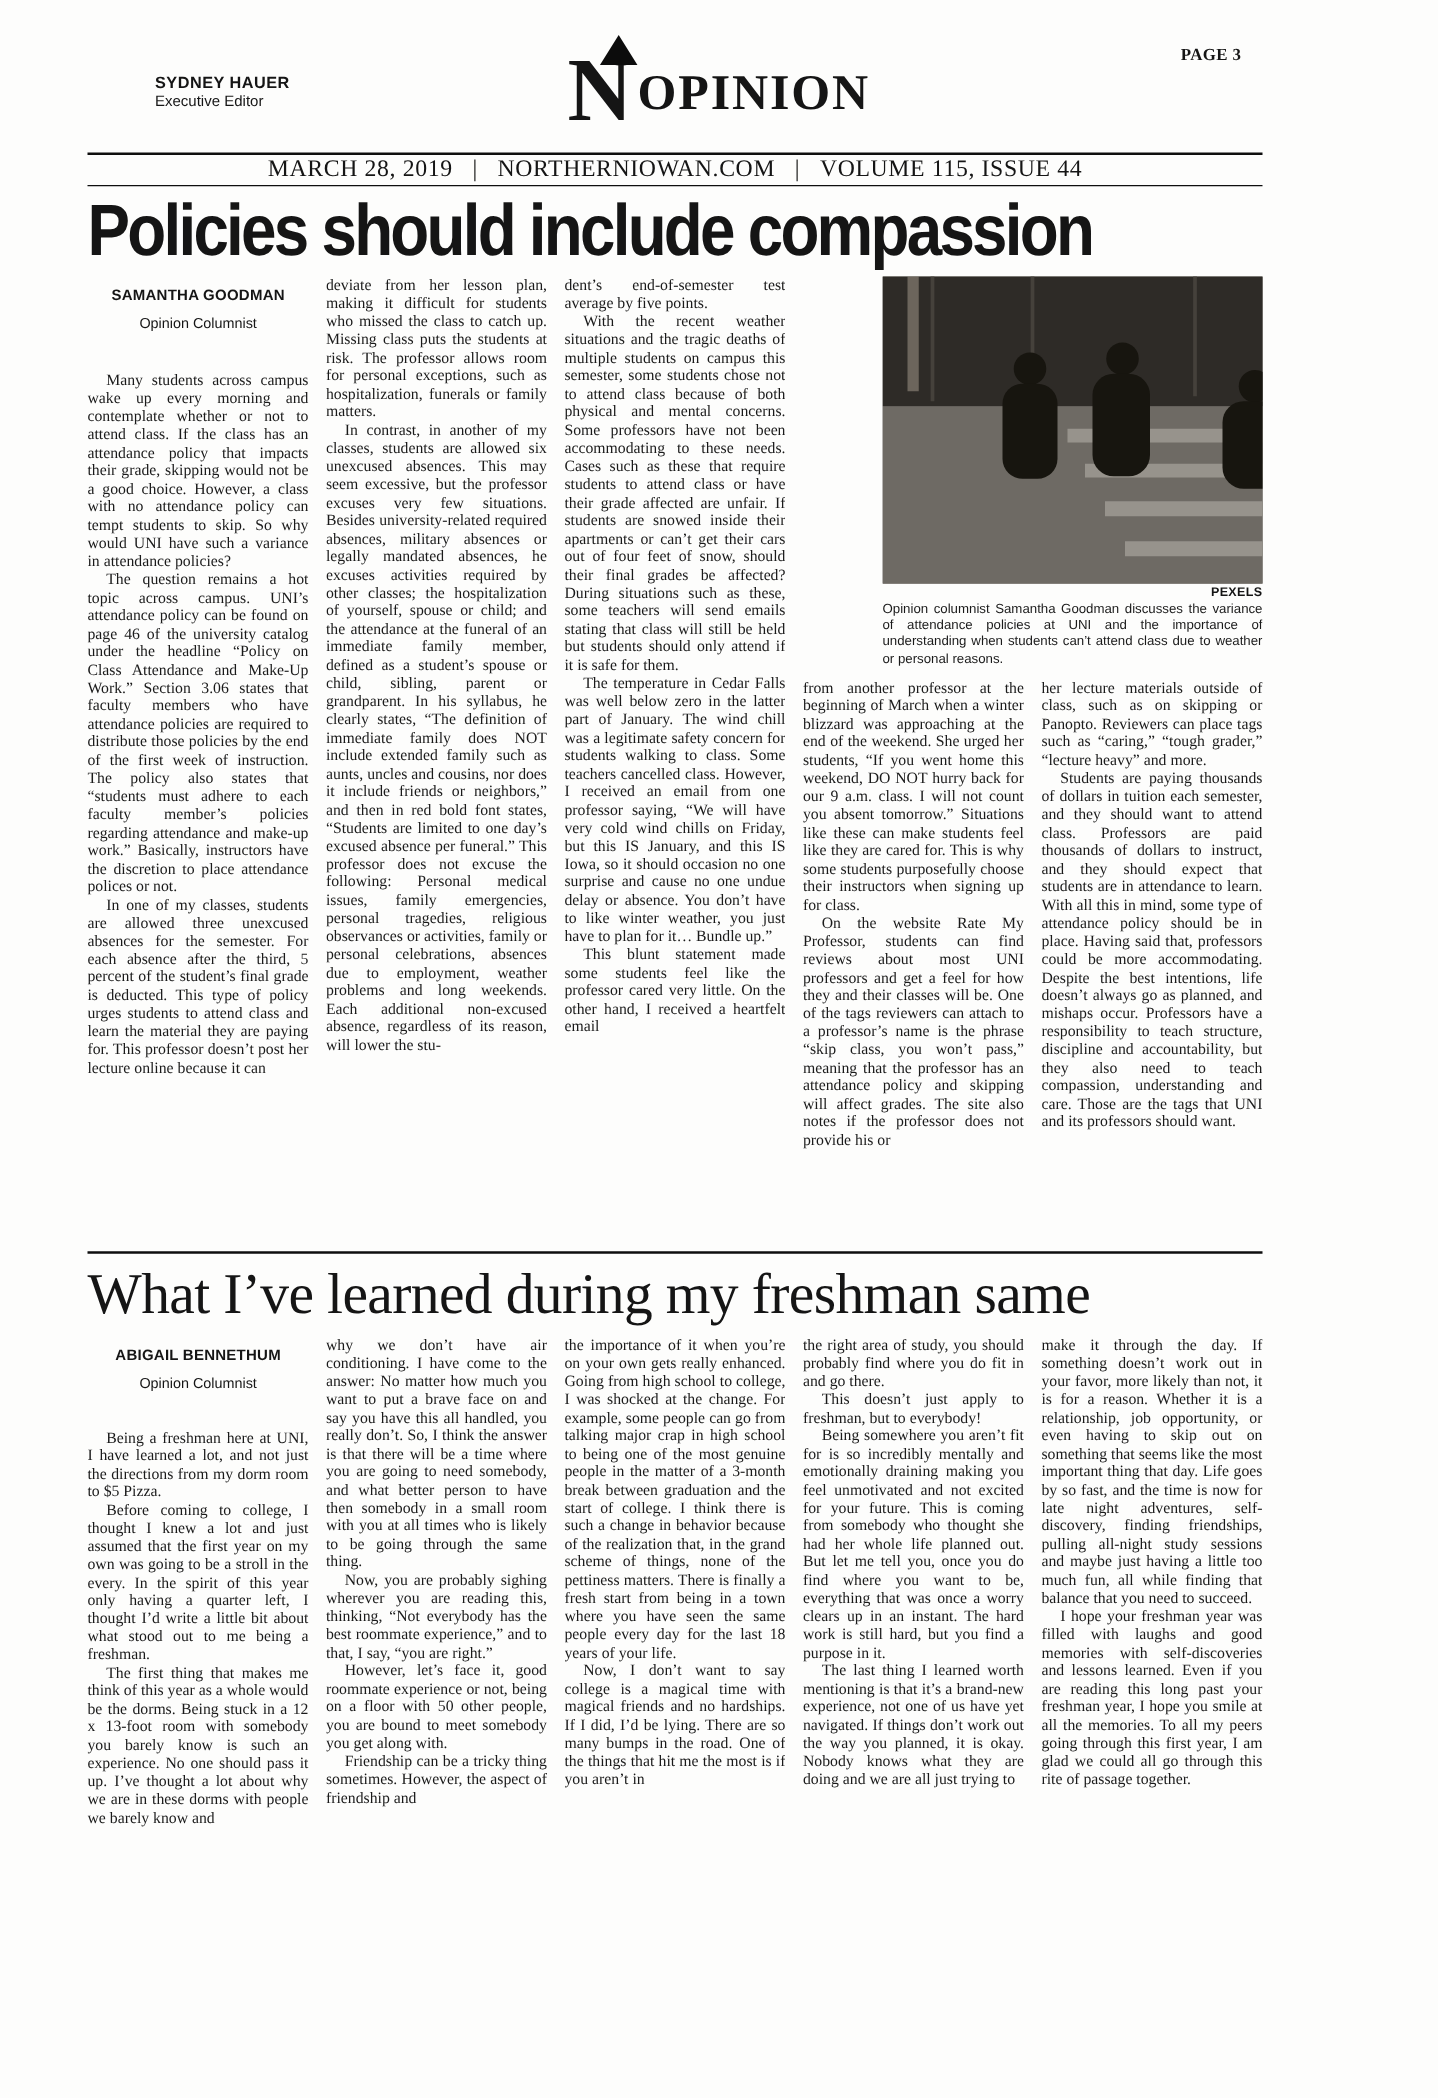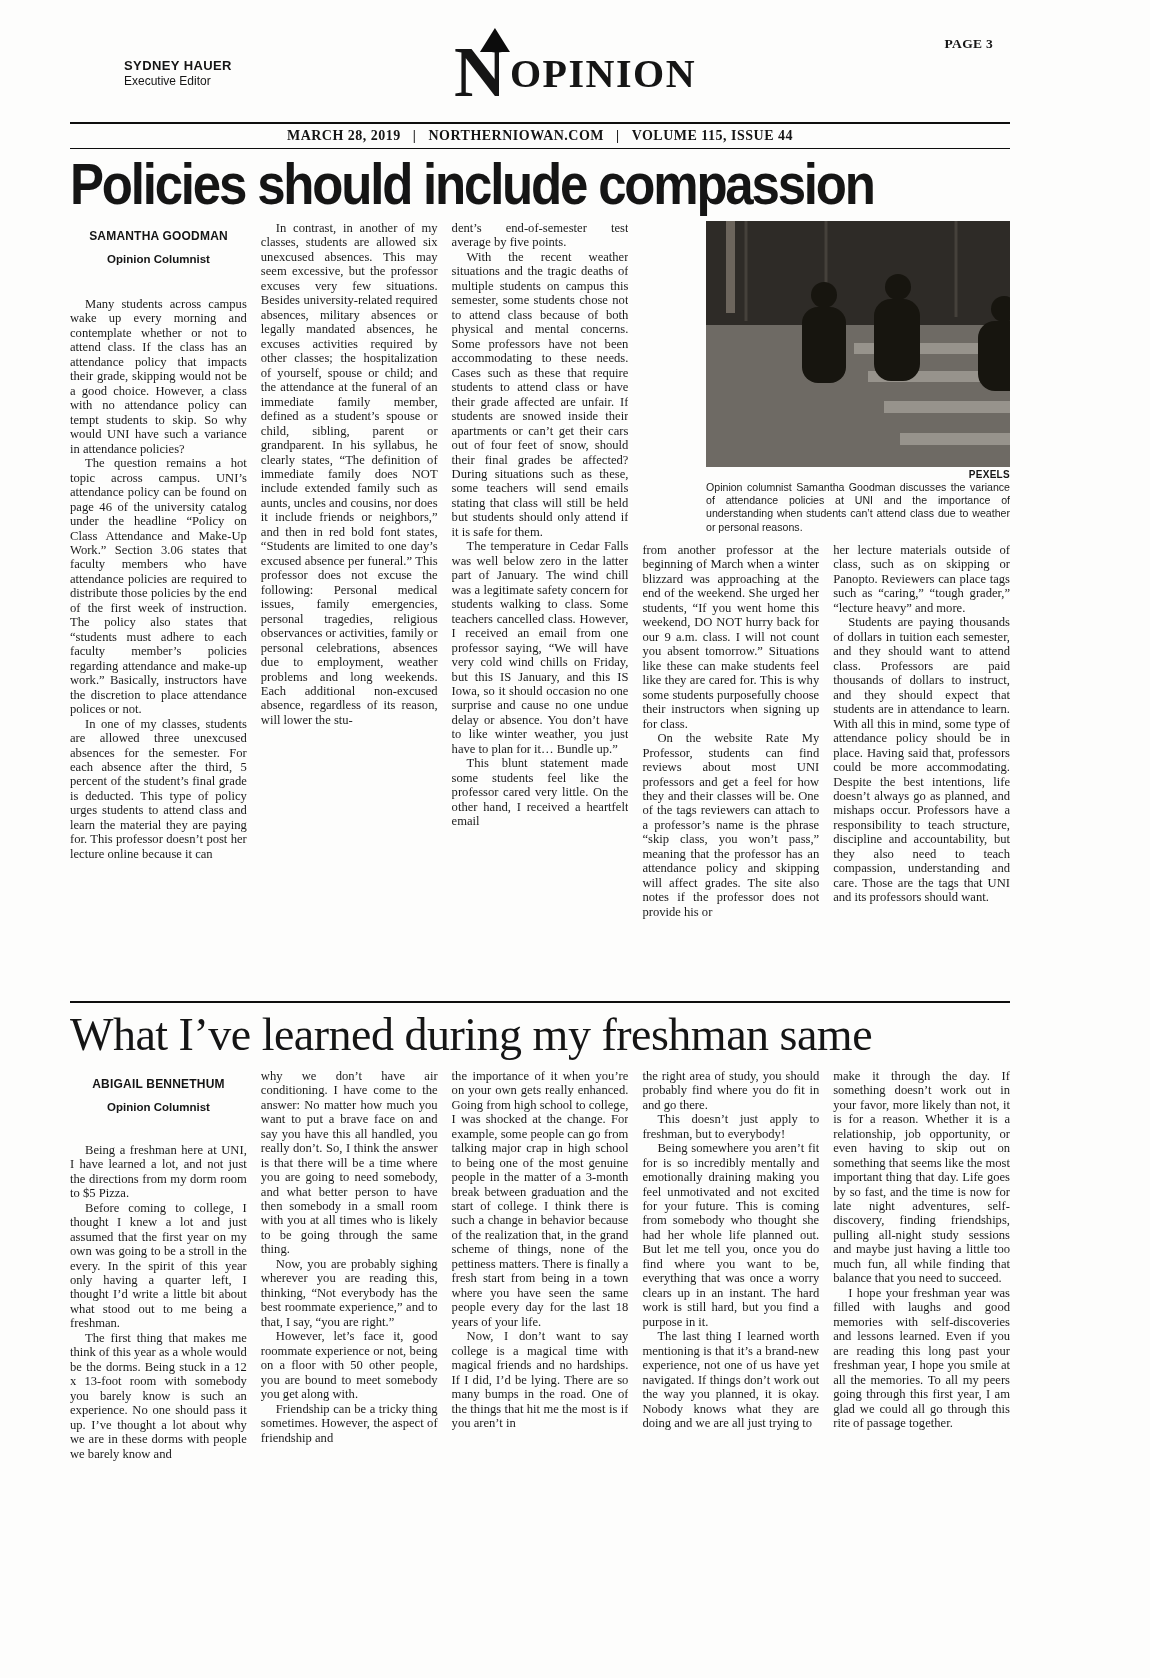--- a/index.html
+++ b/index.html
@@ -21,21 +21,21 @@
   .staff-title{font-size:12px;margin-top:1px;}
   .pagenum{position:absolute;right:157px;top:36px;font-weight:bold;font-size:13.5px;letter-spacing:.3px;}
   .masthead{position:absolute;left:50%;top:34px;transform:translateX(-50%);display:flex;align-items:flex-end;gap:4px;}
   .logo{position:relative;display:inline-block;padding-top:10px;}
   .logo-n{font-size:72px;line-height:.80;font-weight:bold;font-family:"Liberation Serif",serif;display:inline-block;}
   .logo-peak{position:absolute;top:-6px;right:-4px;width:0;height:0;
     border-left:15px solid transparent;border-right:15px solid transparent;border-bottom:24px solid #0c0c0c;}
   .section{font-size:40px;font-weight:bold;letter-spacing:1.5px;line-height:1;padding-bottom:8px;}
 
   .rule{height:1.5px;background:#0e0e0e;}
-  .dateline{text-align:center;font-weight:bold;font-size:14px;letter-spacing:.5px;line-height:24px;height:24px;}
+  .dateline{text-align:center;font-weight:normal;font-size:19px;letter-spacing:.5px;line-height:24px;height:24px;}
 
   
   .h1a{
     font-family:"Liberation Sans",sans-serif;
     font-weight:bold;font-size:51px;letter-spacing:-2.2px;
     line-height:51px;height:62px;margin:6px 0 4px;
     transform:scaleY(1.14);transform-origin:left top;
     white-space:nowrap;
   }
   .h2a{
@@ -52,21 +52,21 @@
   .col{flex:1;overflow:hidden;
     font-size:12.6px;line-height:1.15;text-align:justify;hyphens:auto;color:#1a1a1a;}
   .col p{margin:0;text-indent:15px;}
   .col p.cont{text-indent:0;}
   .cols1 .col:nth-child(1){padding-top:76px;}
   .cols1 .col:nth-child(4),.cols1 .col:nth-child(5){padding-top:322px;}
   .cols2 .col:nth-child(1){padding-top:74px;}
 
   .byline{position:absolute;left:0;top:8px;width:177px;text-align:center;font-family:"Liberation Sans",sans-serif;}
   .by-name{font-weight:bold;font-size:12px;letter-spacing:.2px;}
-  .by-title{font-size:11.5px;margin-top:10px;font-weight:bold;}
+  .by-title{font-size:11.5px;margin-top:10px;}
 
   
   .photo{position:absolute;top:0;right:0;width:304px;margin:0;}
   .photo svg{display:block;}
   .credit{font-family:"Liberation Sans",sans-serif;font-weight:bold;font-size:10px;text-align:right;margin:2px 0 1px;letter-spacing:.3px;}
   .photo figcaption{font-family:"Liberation Sans",sans-serif;font-weight:normal;font-size:10.6px;line-height:1.25;text-align:justify;color:#1a1a1a;}
 
   .rule-mid{margin-top:4px;}
 </style>
 </head>
@@ -130,20 +130,21 @@
         <div class="credit">PEXELS</div>
         <figcaption>Opinion columnist Samantha Goodman discusses the variance of attendance policies at UNI and the importance of understanding when students can’t attend class due to weather or personal reasons.</figcaption>
       </figure>
       <div class="cols cols1">
           <div class="col">
             <p>Many students across campus wake up every morning and contemplate whether or not to attend class. If the class has an attendance policy that impacts their grade, skipping would not be a good choice. However, a class with no attendance policy can tempt students to skip. So why would UNI have such a variance in attendance policies?</p>
             <p>The question remains a hot topic across campus. UNI’s attendance policy can be found on page 46 of the university catalog under the headline “Policy on Class Attendance and Make-Up Work.” Section 3.06 states that faculty members who have attendance policies are required to distribute those policies by the end of the first week of instruction. The policy also states that “students must adhere to each faculty member’s policies regarding attendance and make-up work.” Basically, instructors have the discretion to place attendance polices or not.</p>
             <p>In one of my classes, students are allowed three unexcused absences for the semester. For each absence after the third, 5 percent of the student’s final grade is deducted. This type of policy urges students to attend class and learn the material they are paying for. This professor doesn’t post her lecture online because it can</p>
           </div>
           <div class="col">
+            <p class="cont">deviate from her lesson plan, making it difficult for students who missed the class to catch up. Missing class puts the students at risk. The professor allows room for personal exceptions, such as hospitalization, funerals or family matters.</p>
             <p>In contrast, in another of my classes, students are allowed six unexcused absences. This may seem excessive, but the professor excuses very few situations. Besides university-related required absences, military absences or legally mandated absences, he excuses activities required by other classes; the hospitalization of yourself, spouse or child; and the attendance at the funeral of an immediate family member, defined as a student’s spouse or child, sibling, parent or grandparent. In his syllabus, he clearly states, “The definition of immediate family does NOT include extended family such as aunts, uncles and cousins, nor does it include friends or neighbors,” and then in red bold font states, “Students are limited to one day’s excused absence per funeral.” This professor does not excuse the following: Personal medical issues, family emergencies, personal tragedies, religious observances or activities, family or personal celebrations, absences due to employment, weather problems and long weekends. Each additional non-excused absence, regardless of its reason, will lower the stu-</p>
           </div>
           <div class="col">
             <p class="cont">dent’s end-of-semester test average by five points.</p>
             <p>With the recent weather situations and the tragic deaths of multiple students on campus this semester, some students chose not to attend class because of both physical and mental concerns. Some professors have not been accommodating to these needs. Cases such as these that require students to attend class or have their grade affected are unfair. If students are snowed inside their apartments or can’t get their cars out of four feet of snow, should their final grades be affected? During situations such as these, some teachers will send emails stating that class will still be held but students should only attend if it is safe for them.</p>
             <p>The temperature in Cedar Falls was well below zero in the latter part of January. The wind chill was a legitimate safety concern for students walking to class. Some teachers cancelled class. However, I received an email from one professor saying, “We will have very cold wind chills on Friday, but this IS January, and this IS Iowa, so it should occasion no one surprise and cause no one undue delay or absence. You don’t have to like winter weather, you just have to plan for it… Bundle up.”</p>
             <p>This blunt statement made some students feel like the professor cared very little. On the other hand, I received a heartfelt email</p>
           </div>
           <div class="col">
             <p class="cont">from another professor at the beginning of March when a winter blizzard was approaching at the end of the weekend. She urged her students, “If you went home this weekend, DO NOT hurry back for our 9 a.m. class. I will not count you absent tomorrow.” Situations like these can make students feel like they are cared for. This is why some students purposefully choose their instructors when signing up for class.</p>

